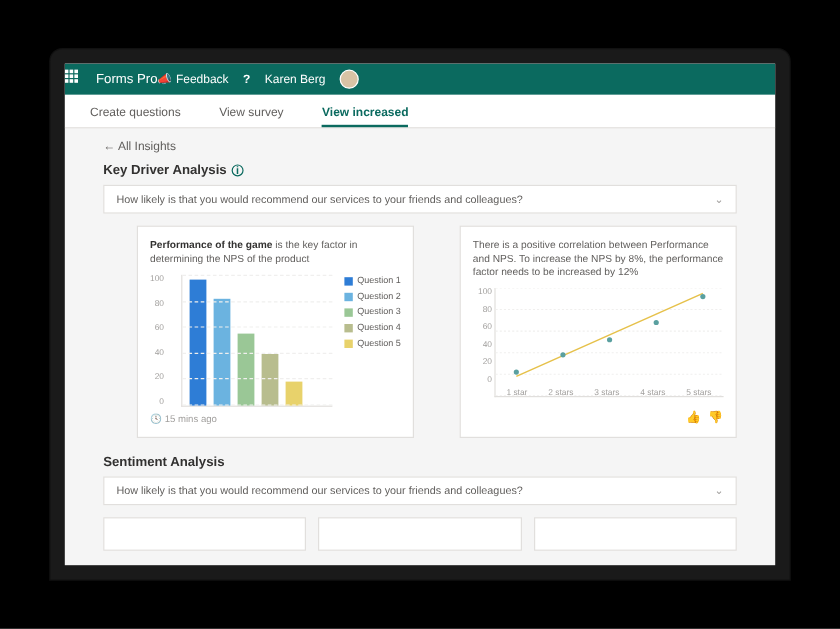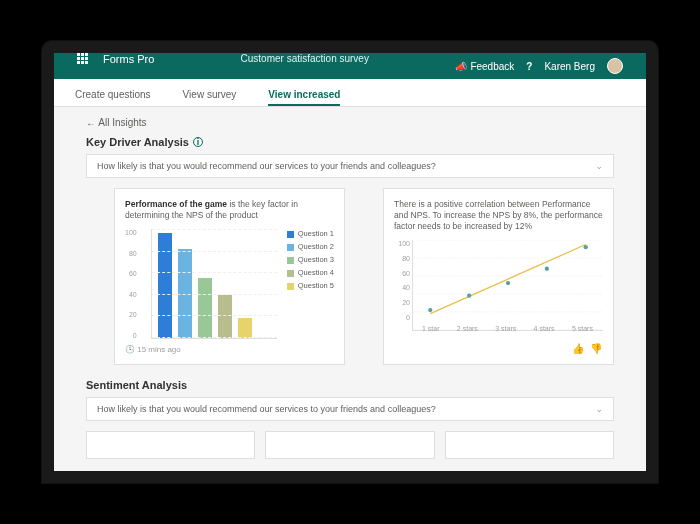--- a/index.html
+++ b/index.html
@@ -29,21 +29,22 @@
     flex-direction: column;
     font-size: 9px;
     color: #323130;
     overflow: hidden;
   }
   .header {
     background: #0b6a5f;
     color: #fff;
     height: 26px;
     display: flex;
-    padding: 0 23px;
+    align-items: center;
+    padding: 0 0;
   }
   .waffle {
     width: 16px; height: 16px;
     display: grid;
     grid-template-columns: repeat(3,3px);
     grid-template-rows: repeat(3,3px);
     gap: 1px;
     margin-right: 10px;
   }
   .waffle span { background:#fff; }
@@ -135,21 +136,20 @@
           <span></span>
           <span></span>
           <span></span>
           <span></span>
           <span></span>
           <span></span>
           <span></span>
           <span></span>
       </div>
       <div class="app-name">Forms Pro</div>
-      <div class="header-center">Customer satisfaction survey</div>
       <div class="header-right">
         <span><span class="megaphone"></span> <span>Feedback</span></span>
         <span class="help"></span>
         <span>Karen Berg</span>
         <span class="avatar"></span>
       </div>
     </div>
 
     <div class="tabs">
       <div class="tab">Create questions</div>

